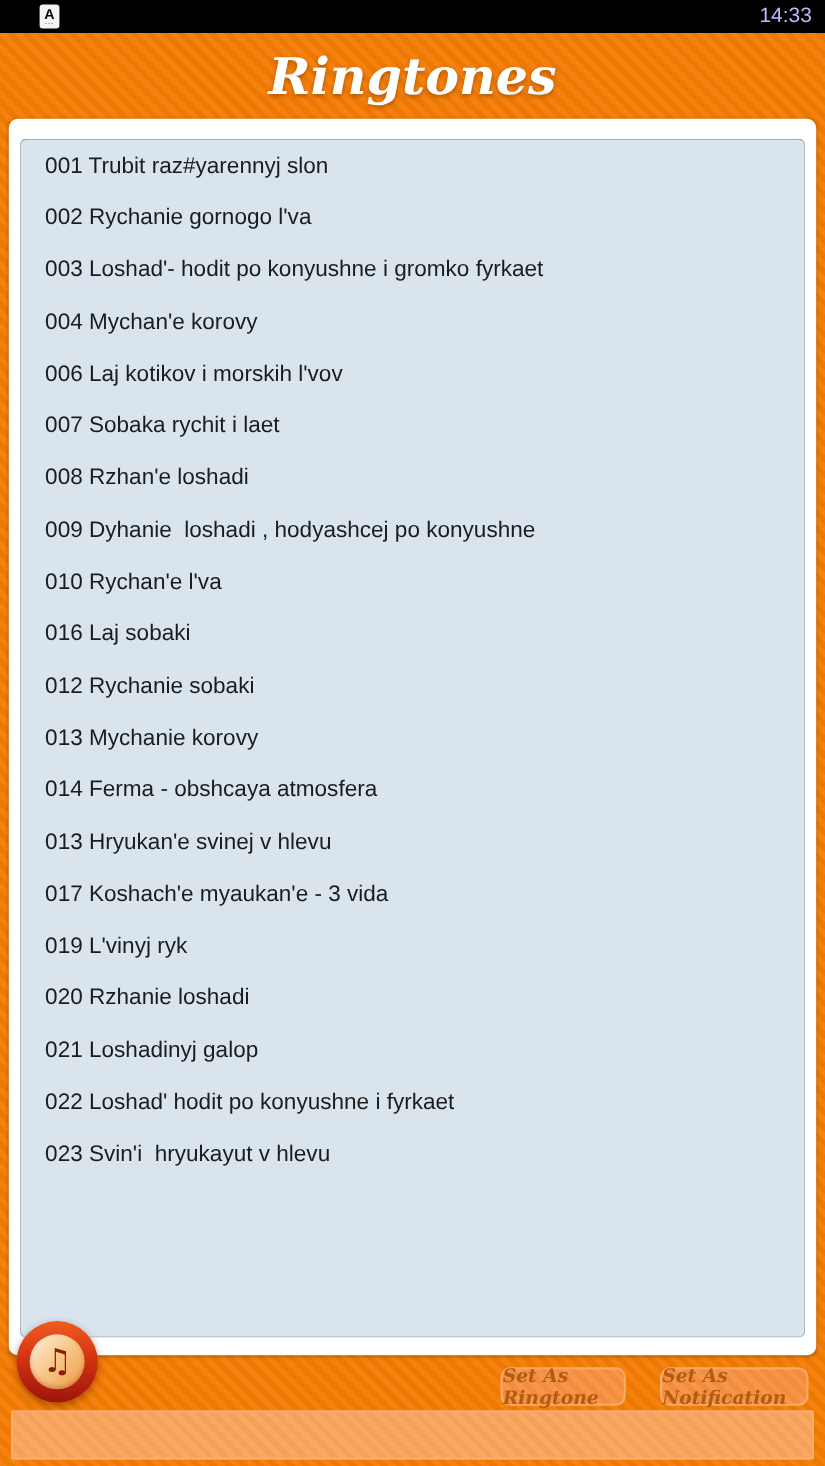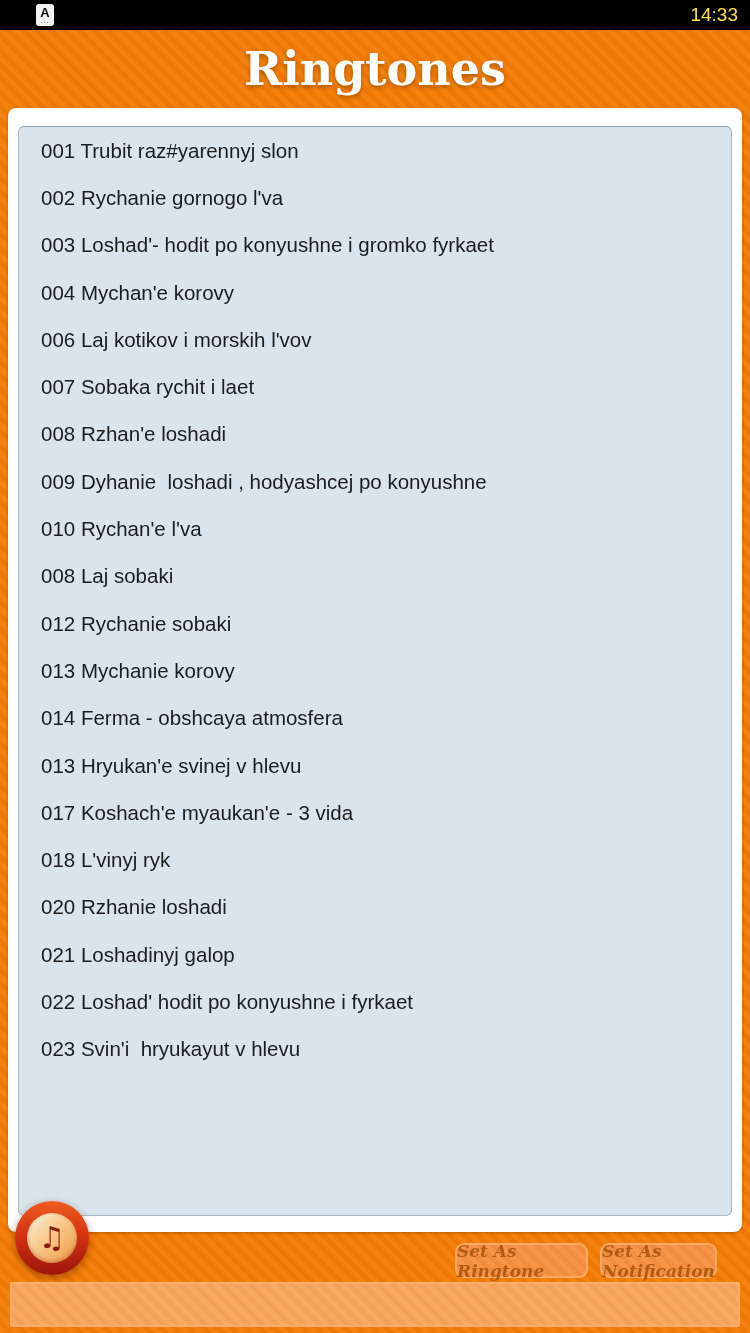--- a/index.html
+++ b/index.html
@@ -7,28 +7,28 @@
   #screen{position:relative;width:750px;height:1333px;
     background:repeating-linear-gradient(45deg,#f5820e 0 5px,#ee7804 5px 10px);}
 
   
   .statusbar{position:absolute;left:0;top:0;width:750px;height:30px;background:#000;
     display:flex;align-items:center;}
   .app-badge{position:absolute;left:36px;top:4px;width:18px;height:22px;background:#f2f4f6;
     border-radius:3px;display:flex;flex-direction:column;align-items:center;justify-content:center;}
   .app-badge .a{color:#0a0a0a;font-weight:bold;font-size:13px;line-height:12px;}
   .app-badge .dots{color:#0a0a0a;font-size:7px;line-height:4px;letter-spacing:1px;}
-  .clock{position:absolute;right:12px;top:0;height:30px;line-height:30px;color:#fde047;
+  .clock{position:absolute;right:12px;top:0;height:30px;line-height:30px;color:#c4b5fd;
     font-size:19px;}
 
   
   .header{position:absolute;left:0;top:30px;width:750px;height:78px;
     display:flex;align-items:center;justify-content:center;}
   .title{color:#ffffff;font-family:"DejaVu Serif","Liberation Serif",serif;
-    font-weight:bold;font-size:46px;
+    font-style:italic;font-weight:bold;font-size:46px;
     text-shadow:0 2px 4px rgba(110,55,0,.55);}
 
   
   .card{position:absolute;left:8px;top:108px;width:734px;height:1124px;background:#ffffff;
     border-radius:8px;box-shadow:0 1px 3px rgba(0,0,0,.25);}
   .listpanel{position:absolute;left:10px;top:18px;width:712px;height:1088px;
     background:#d9e4ec;border:1px solid #a9b6c0;border-top-color:#93a2ad;border-radius:6px;
     overflow:hidden;}
   .row{height:47.3px;display:flex;align-items:center;padding-left:22px;
     font-size:20.5px;color:#1b1c1e;white-space:pre;cursor:default;}
@@ -43,22 +43,22 @@
     box-shadow:inset 0 -2px 4px rgba(150,50,0,.35);}
   .fab-note{color:#8a1c0c;font-size:30px;line-height:30px;font-family:"DejaVu Sans",sans-serif;}
 
   
   .actionbtn{position:absolute;top:1243px;height:35px;border-radius:9px;
     background:#f79040;border:2px solid #f9ab64;box-sizing:border-box;
     display:flex;align-items:center;justify-content:center;
     font-family:"DejaVu Serif","Liberation Serif",serif;font-style:italic;font-weight:bold;
     font-size:17px;color:#b05c15;cursor:pointer;
     background-image:repeating-linear-gradient(45deg,rgba(255,255,255,.05) 0 5px,rgba(0,0,0,.02) 5px 10px);}
-  #btn-ringtone{left:455px;width:133px;}
-  #btn-notification{left:600px;width:117px;}
+  #btn-ringtone{left:455px;width:114px;}
+  #btn-notification{left:600px;width:135px;}
 
   
   .banner{position:absolute;left:10px;top:1282px;width:730px;height:45px;
     background:#f9a45c;border:2px solid #fbae6c;box-sizing:border-box;border-radius:2px;
     background-image:repeating-linear-gradient(45deg,rgba(255,255,255,.06) 0 5px,rgba(0,0,0,.02) 5px 10px);}
 </style>
 </head>
 <body>
 
 <div id="screen">
@@ -79,27 +79,27 @@
     <div class="listpanel">
       <div class="row">001 Trubit raz#yarennyj slon</div>
       <div class="row">002 Rychanie gornogo l'va</div>
       <div class="row">003 Loshad'- hodit po konyushne i gromko fyrkaet</div>
       <div class="row">004 Mychan'e korovy</div>
       <div class="row">006 Laj kotikov i morskih l'vov</div>
       <div class="row">007 Sobaka rychit i laet</div>
       <div class="row">008 Rzhan'e loshadi</div>
       <div class="row">009 Dyhanie  loshadi , hodyashcej po konyushne</div>
       <div class="row">010 Rychan'e l'va</div>
-      <div class="row">008 Laj sobaki</div>
+      <div class="row">016 Laj sobaki</div>
       <div class="row">012 Rychanie sobaki</div>
       <div class="row">013 Mychanie korovy</div>
       <div class="row">014 Ferma - obshcaya atmosfera</div>
       <div class="row">013 Hryukan'e svinej v hlevu</div>
       <div class="row">017 Koshach'e myaukan'e - 3 vida</div>
-      <div class="row">018 L'vinyj ryk</div>
+      <div class="row">019 L'vinyj ryk</div>
       <div class="row">020 Rzhanie loshadi</div>
       <div class="row">021 Loshadinyj galop</div>
       <div class="row">022 Loshad' hodit po konyushne i fyrkaet</div>
       <div class="row">023 Svin'i  hryukayut v hlevu</div>
     </div>
   </div>
 
   <div class="fab">
     <div class="fab-inner">
       <span class="fab-note">♫</span>

